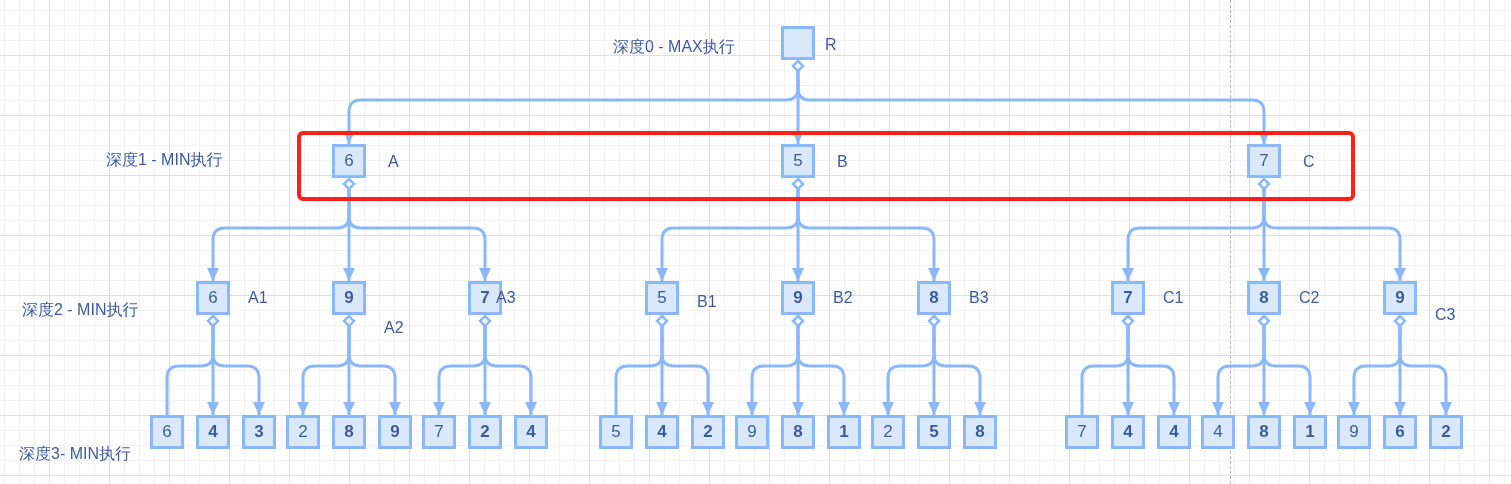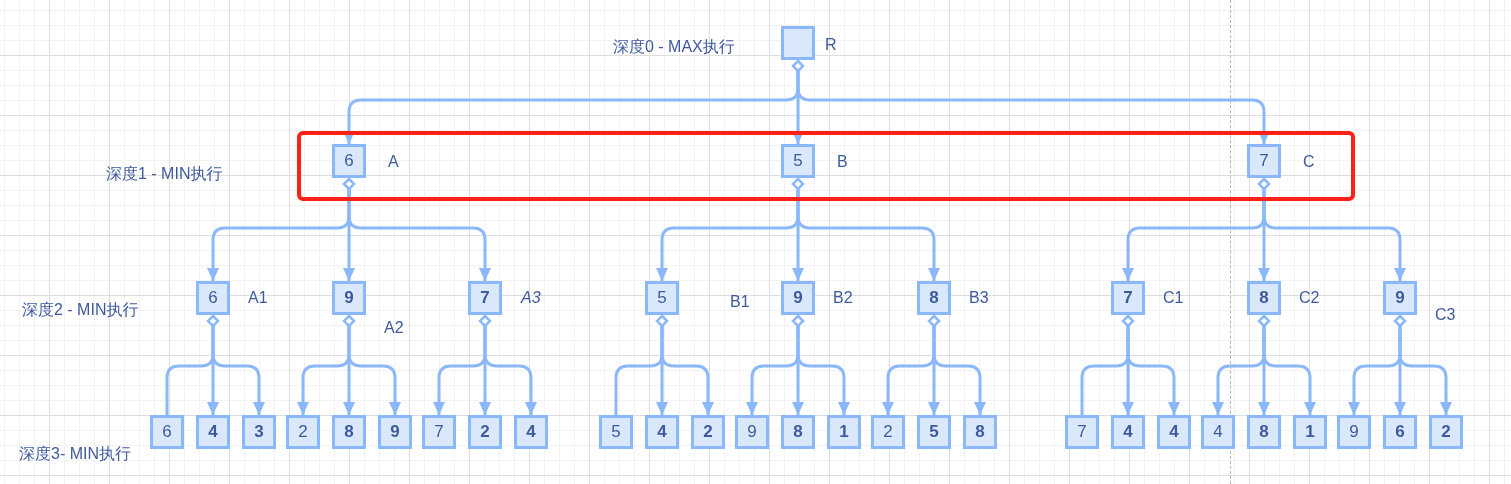--- a/index.html
+++ b/index.html
@@ -126,48 +126,48 @@
     <path d="M1400 316 L1405 321 L1400 326 L1395 321 Z" fill="#ffffff" stroke="#8ab8fb" stroke-width="2.5"></path>
     <path d="M1400 326 L1400 354 Q1400 366 1388 366 L1366 366 Q1354 366 1354 378 L1354 415" fill="none" stroke="#8ab8fb" stroke-width="3"></path>
     <path d="M1348 402 L1360 402 L1354 415 Z" fill="#8ab8fb"></path>
     <path d="M1400 326 L1400 415" fill="none" stroke="#8ab8fb" stroke-width="3"></path>
     <path d="M1394 402 L1406 402 L1400 415 Z" fill="#8ab8fb"></path>
     <path d="M1400 326 L1400 354 Q1400 366 1412 366 L1434 366 Q1446 366 1446 378 L1446 415" fill="none" stroke="#8ab8fb" stroke-width="3"></path>
     <path d="M1440 402 L1452 402 L1446 415 Z" fill="#8ab8fb"></path>
   </svg>
 
 <div class="depth-label" style="left:613px; top:37px;text-align:center;">深度0 - MAX执行</div>
-<div class="depth-label" style="left:106px; top:164px;text-align:center;">深度1 - MIN执行</div>
+<div class="depth-label" style="left:106px; top:150px;text-align:center;">深度1 - MIN执行</div>
 <div class="depth-label" style="left:22px; top:300px;">深度2 - MIN执行</div>
 <div class="depth-label" style="left:19px; top:444px;">深度3- MIN执行</div>
 
 <div id="nodes">
     <div class="node" style="left: 781px; top: 26px;"></div>
     <div class="node-name" style="left: 825px; top: 36px;">R</div>
     <div class="node" style="left: 332px; top: 144px;">6</div>
     <div class="node-name" style="left: 388px; top: 153px;">A</div>
     <div class="node" style="left: 196px; top: 281px;">6</div>
     <div class="node-name" style="left: 248px; top: 289px;">A1</div>
     <div class="node" style="left: 150px; top: 415px;">6</div>
     <div class="node bold" style="left: 196px; top: 415px;">4</div>
     <div class="node bold" style="left: 242px; top: 415px;">3</div>
     <div class="node bold" style="left: 332px; top: 281px;">9</div>
     <div class="node-name" style="left: 384px; top: 289px; margin-top: 30px;">A2</div>
     <div class="node" style="left: 286px; top: 415px;">2</div>
     <div class="node bold" style="left: 332px; top: 415px;">8</div>
     <div class="node bold" style="left: 378px; top: 415px;">9</div>
     <div class="node bold" style="left: 468px; top: 281px;">7</div>
-    <div class="node-name" style="left: 521px; top: 289px; font-style: italic;">A3</div>
+    <div class="node-name" style="left: 496px; top: 289px;">A3</div>
     <div class="node" style="left: 422px; top: 415px;">7</div>
     <div class="node bold" style="left: 468px; top: 415px;">2</div>
     <div class="node bold" style="left: 514px; top: 415px;">4</div>
     <div class="node" style="left: 781px; top: 144px;">5</div>
     <div class="node-name" style="left: 837px; top: 153px;">B</div>
     <div class="node" style="left: 645px; top: 281px;">5</div>
-    <div class="node-name" style="left: 697px; top: 293px; margin-left: 33px;">B1</div>
+    <div class="node-name" style="left: 697px; top: 293px;">B1</div>
     <div class="node" style="left: 599px; top: 415px;">5</div>
     <div class="node bold" style="left: 645px; top: 415px;">4</div>
     <div class="node bold" style="left: 691px; top: 415px;">2</div>
     <div class="node bold" style="left: 781px; top: 281px;">9</div>
     <div class="node-name" style="left: 833px; top: 289px;">B2</div>
     <div class="node" style="left: 735px; top: 415px;">9</div>
     <div class="node bold" style="left: 781px; top: 415px;">8</div>
     <div class="node bold" style="left: 827px; top: 415px;">1</div>
     <div class="node bold" style="left: 917px; top: 281px;">8</div>
     <div class="node-name" style="left: 969px; top: 289px;">B3</div>

